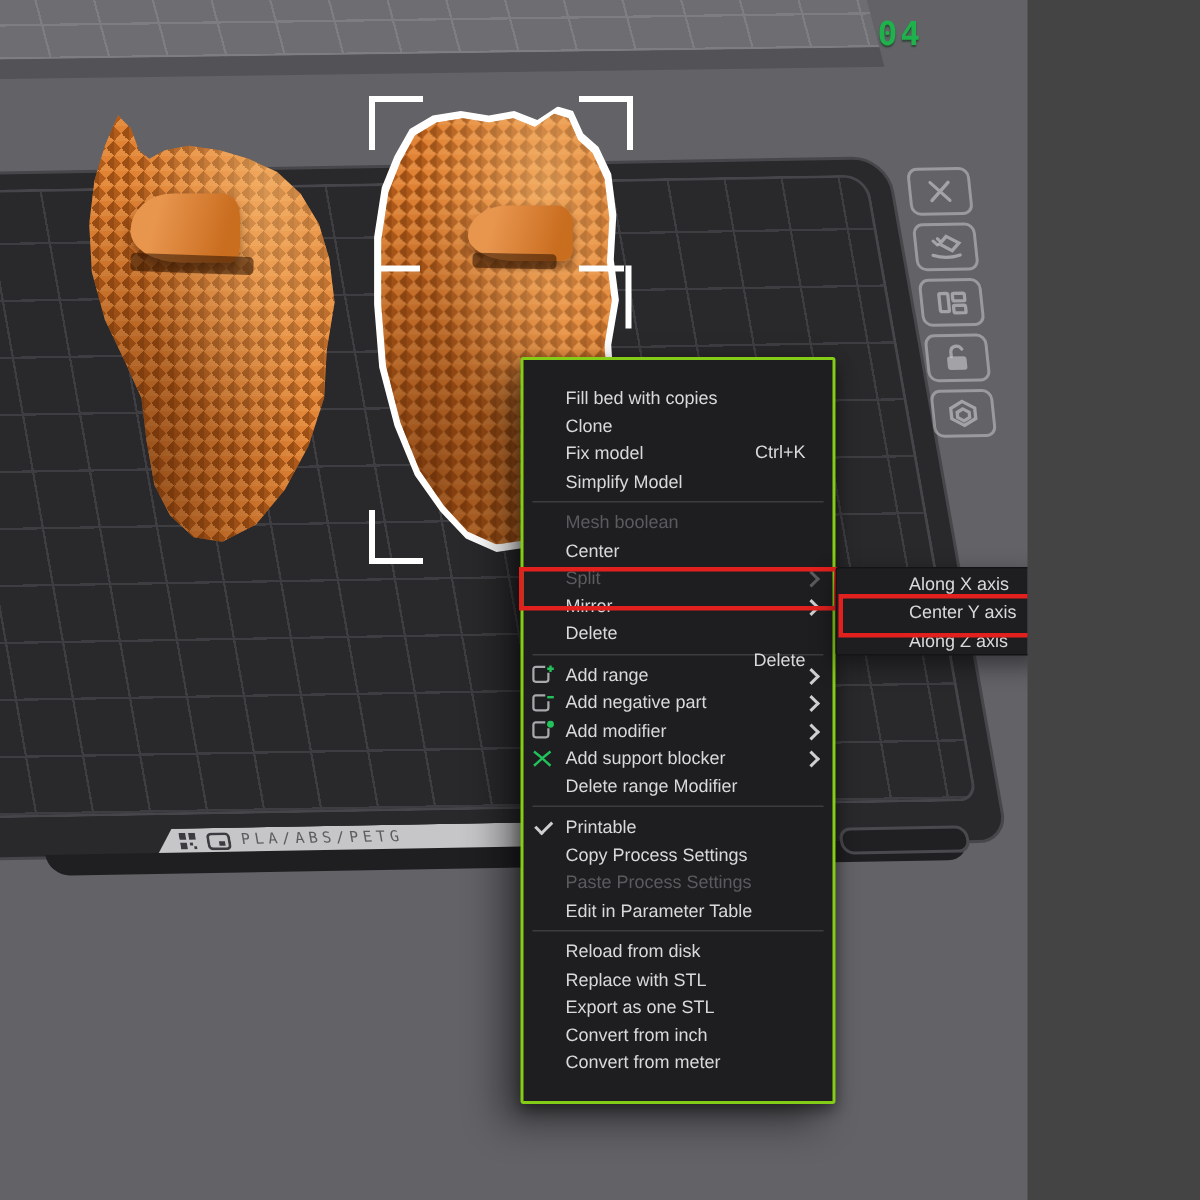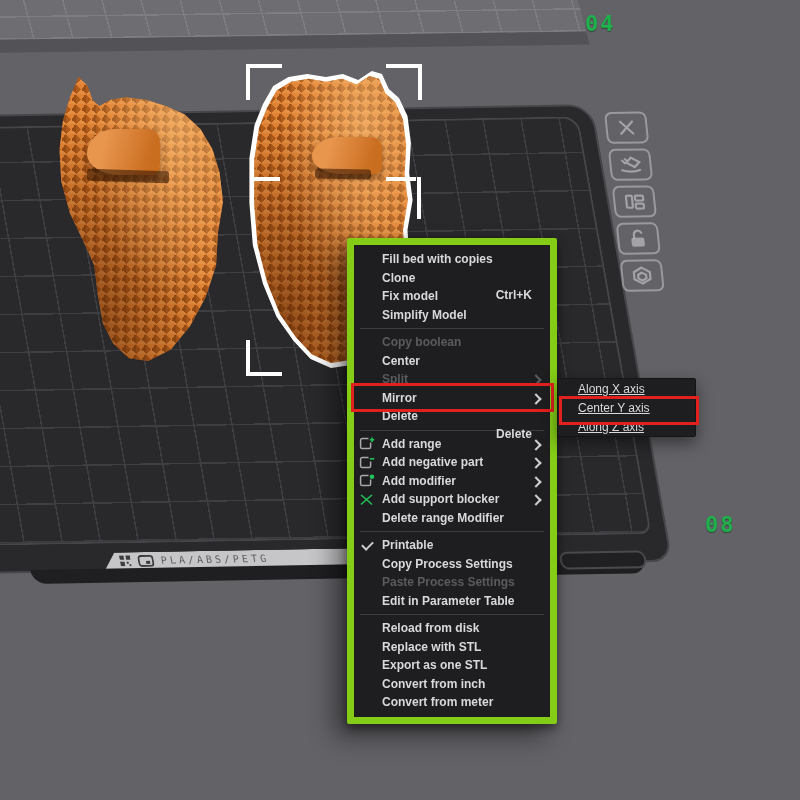--- a/index.html
+++ b/index.html
@@ -1,16 +1,16 @@
 <!DOCTYPE html>
 <html style="--background: #626267; --plate: #29292c; --plate-grid: #3e3e42; --plate-rim: #47474b; --back-plate: #6e6e72; --back-plate-grid: #7e7e82; --back-plate-side: #525257; --accent-green: #1fb14c; --highlight-red: #e2201e; --model-orange: #d8782a; --menu-bg: #1e1e21; --menu-text: #d9d9db; --menu-disabled: #5b5b5f; --strip: #c6c6c8; --selection-white: #ffffff;"><head>
 <meta charset="utf-8">
 <style>
   html,body{margin:0;padding:0;background:#444;}
-  .scene{position:relative;width:800px;height:800px;overflow:hidden;
+  .scene{position:relative;width:685px;height:800px;overflow:hidden;
          background:var(--background,#626267);
          font-family:"Liberation Sans",sans-serif;}
 
   
   .back-plate-wrap{position:absolute;left:-20px;top:-14px;width:592px;z-index:1;
                    transform-origin:0 0;transform:rotate(-0.8deg) skewX(14deg);}
   .back-plate{height:54px;background:var(--back-plate);
       background-image:repeating-linear-gradient(90deg,var(--back-plate-grid) 0 1.5px,transparent 1.5px 39px),
                        repeating-linear-gradient(0deg,var(--back-plate-grid) 0 1.5px,transparent 1.5px 22px);}
   .back-plate-side{height:13px;background:var(--back-plate-side);}
@@ -80,41 +80,41 @@
   .br-tr{right:0;top:0;border-right-width:4px;border-top-width:4px;}
   .br-bl{left:0;bottom:0;border-left-width:4px;border-bottom-width:4px;}
   .br-br{right:0;bottom:0;border-right-width:4px;border-bottom-width:4px;}
   .tick{position:absolute;background:var(--selection-white);}
   .tick-l{left:6px;top:113px;width:28px;height:4px;}
   .tick-r{right:6px;top:113px;width:30px;height:4px;}
   .tick-v{right:1px;top:113px;width:4px;height:42px;}
 
   
   .menu{position:absolute;left:347px;top:238px;width:210px;z-index:10;
-        background:var(--menu-bg);border:7px solid #84cc16;box-sizing:border-box;
-        padding:5px 0;border-radius:2px;
-        box-shadow:-12px 12px 26px rgba(0,0,0,.45),0 4px 10px rgba(0,0,0,.45);font-weight:bold;}
+        background:var(--menu-bg);border:2px solid #84cc16;box-sizing:border-box;
+        padding:16px 0;border-radius:2px;
+        box-shadow:-12px 12px 26px rgba(0,0,0,.45),0 4px 10px rgba(0,0,0,.45);}
   .mi{position:relative;height:18.5px;display:flex;align-items:center;
       padding:0 18px 0 28px;font-size:12px;color:var(--menu-text);cursor:default;}
   .mi .sc{margin-left:auto;margin-top:35px;}
   .mi.disabled{color:var(--menu-disabled);}
   .sep{height:1px;background:#3c3c40;margin:4px 6px;}
   .arrow{position:absolute;right:10px;top:6px;width:6px;height:6px;
          border-top:2px solid #cfcfd2;border-right:2px solid #cfcfd2;transform:rotate(45deg);}
   .disabled .arrow{border-color:var(--menu-disabled);}
   .check{position:absolute;left:8px;top:5px;width:9px;height:5px;
          border-left:2px solid #cfcfd2;border-bottom:2px solid #cfcfd2;transform:rotate(-45deg);}
   .licon{position:absolute;left:5px;top:2.5px;width:16px;height:14px;}
   .hl{position:absolute;border:3px solid var(--highlight-red);pointer-events:none;z-index:12;}
   .hl-mirror{left:-3px;right:-4px;top:138px;height:23px;}
   .submenu{position:absolute;left:557px;top:378px;width:139px;z-index:11;
         background:var(--menu-bg);border:1px solid #141416;box-sizing:border-box;border-radius:2px;
         box-shadow:0 6px 16px rgba(0,0,0,.45);}
-  .smi{height:19px;display:flex;align-items:center;padding-left:20px;
-       font-size:12px;color:var(--menu-text);text-decoration:underline;}
+  .smi{height:19px;display:flex;align-items:center;padding-left:48px;
+       font-size:12px;color:var(--menu-text);}
   .hl-alongy{left:1px;right:-4px;top:17px;height:23px;}
 </style>
 </head>
 <body>
 
 <div class="scene">
 
   <div class="back-plate-wrap">
     <div class="back-plate"></div>
     <div class="back-plate-side"></div>
@@ -208,21 +208,21 @@
         <span class="sc">Ctrl+K</span>
       </div>
     <div class="mi">
         <span>Fix model</span>
       </div>
     <div class="mi">
         <span>Simplify Model</span>
       </div>
     <div class="sep"></div>
     <div class="mi disabled">
-        <span>Copy boolean</span>
+        <span>Mesh boolean</span>
       </div>
     <div class="mi">
         <span>Center</span>
       </div>
     <div class="mi disabled">
         <span>Split</span>
         <span class="arrow"></span>
       </div>
     <div class="mi">
         <span>Mirror</span>

